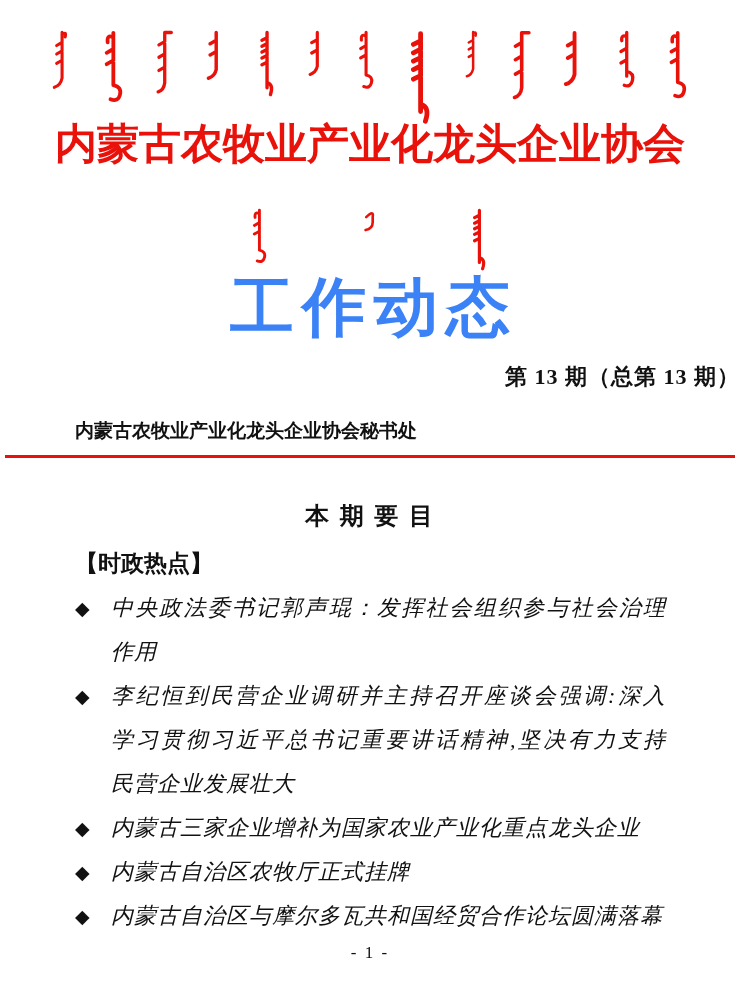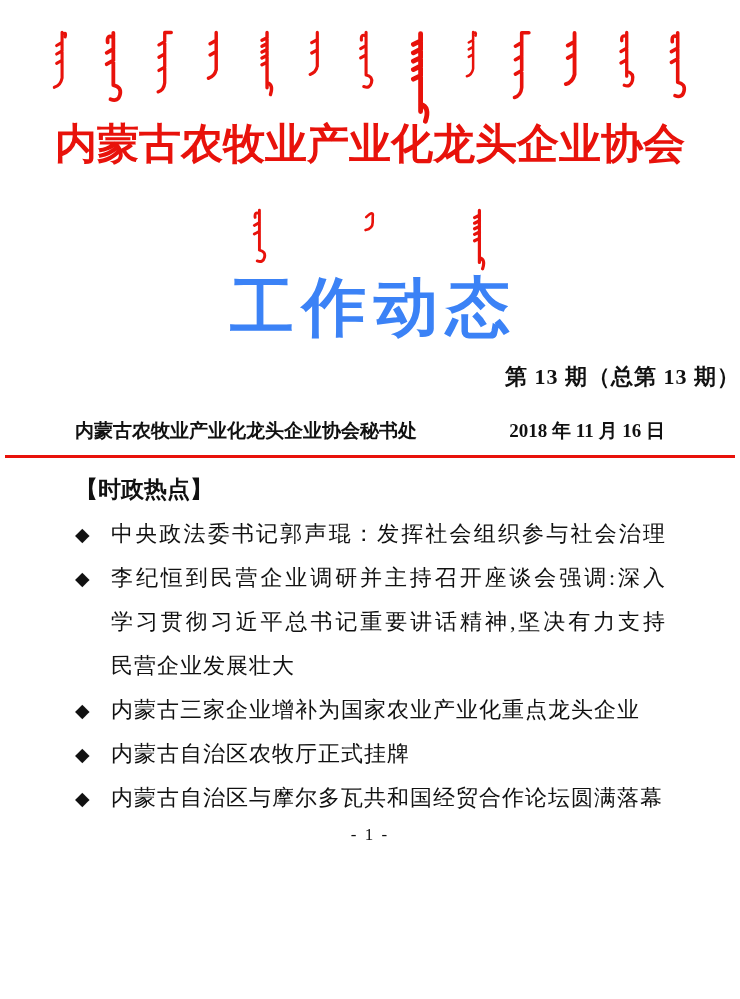--- a/index.html
+++ b/index.html
@@ -29,21 +29,21 @@
     font-size:64px; font-weight:700; line-height:68px;
     letter-spacing:8px; text-indent:8px; white-space:nowrap;
   }
   .issue-line {
     margin-top:20px; text-align:right;
     font-size:22px; font-weight:700; line-height:30px; letter-spacing:1px;
   }
   .pub-row {
     margin-top:26px; padding:0 75px;
     display:flex; justify-content:space-between; align-items:baseline;
-    font-size:19px; font-weight:700; line-height:26px;
+    font-size:19px; font-weight:700; line-height:26px;flex-direction:column;
   }
   .rule {
     margin:11px 5px 0 5px; height:3px;
   }
   
   .toc { padding:0 75px; }
   .toc-heading {
     margin-top:42px; text-align:center;
     font-family:"Liberation Sans","DejaVu Sans",sans-serif;
     font-size:24px; font-weight:700; line-height:32px; letter-spacing:2px;
@@ -55,20 +55,21 @@
   .sec-title.first { margin-top:10px; }
   .toc-item { display:flex; align-items:flex-start; }
   .bullet {
     width:36px; flex:0 0 36px; font-size:19px; line-height:44px;
     font-family:"DejaVu Sans","Liberation Sans",sans-serif; color:#111;
   }
   .lines { flex:1; min-width:0; }
   .line {
     font-size:22px; line-height:44px; letter-spacing:1px;
     white-space:nowrap;
+    font-style:italic;
   }
   .line.fill {
     white-space:normal; letter-spacing:0;
     text-align:justify; text-align-last:justify;
   }
   
   .footer {
     margin-top:4px; text-align:center;
     font-size:17px; line-height:22px; letter-spacing:2px;
   }
@@ -159,34 +160,35 @@
         <use href="#mgD"></use>
       </svg>
   </div>
 
   <div class="bulletin-title" style="color:#3b82f6">工作动态</div>
 
   <div class="issue-line">第 13 期（总第 13 期）</div>
 
   <div class="pub-row">
     <span>内蒙古农牧业产业化龙头企业协会秘书处</span>
-    <span>2018 年 11 月 16 日</span>
   </div>
 
   <div class="rule" style="background:#e8120b"></div>
 
   <div class="toc">
 
+    <div class="toc-heading">本 期 要 目</div>
 
     <div class="sec-title first">【时政热点】</div>
 
     <div class="toc-item">
       <span class="bullet">◆</span>
       <div class="lines">
         <div class="line fill">中央政法委书记郭声琨：发挥社会组织参与社会治理</div>
+        <div class="line">作用</div>
       </div>
     </div>
 
     <div class="toc-item">
       <span class="bullet">◆</span>
       <div class="lines">
         <div class="line fill">李纪恒到民营企业调研并主持召开座谈会强调:深入</div>
         <div class="line fill">学习贯彻习近平总书记重要讲话精神,坚决有力支持</div>
         <div class="line">民营企业发展壮大</div>
       </div>

